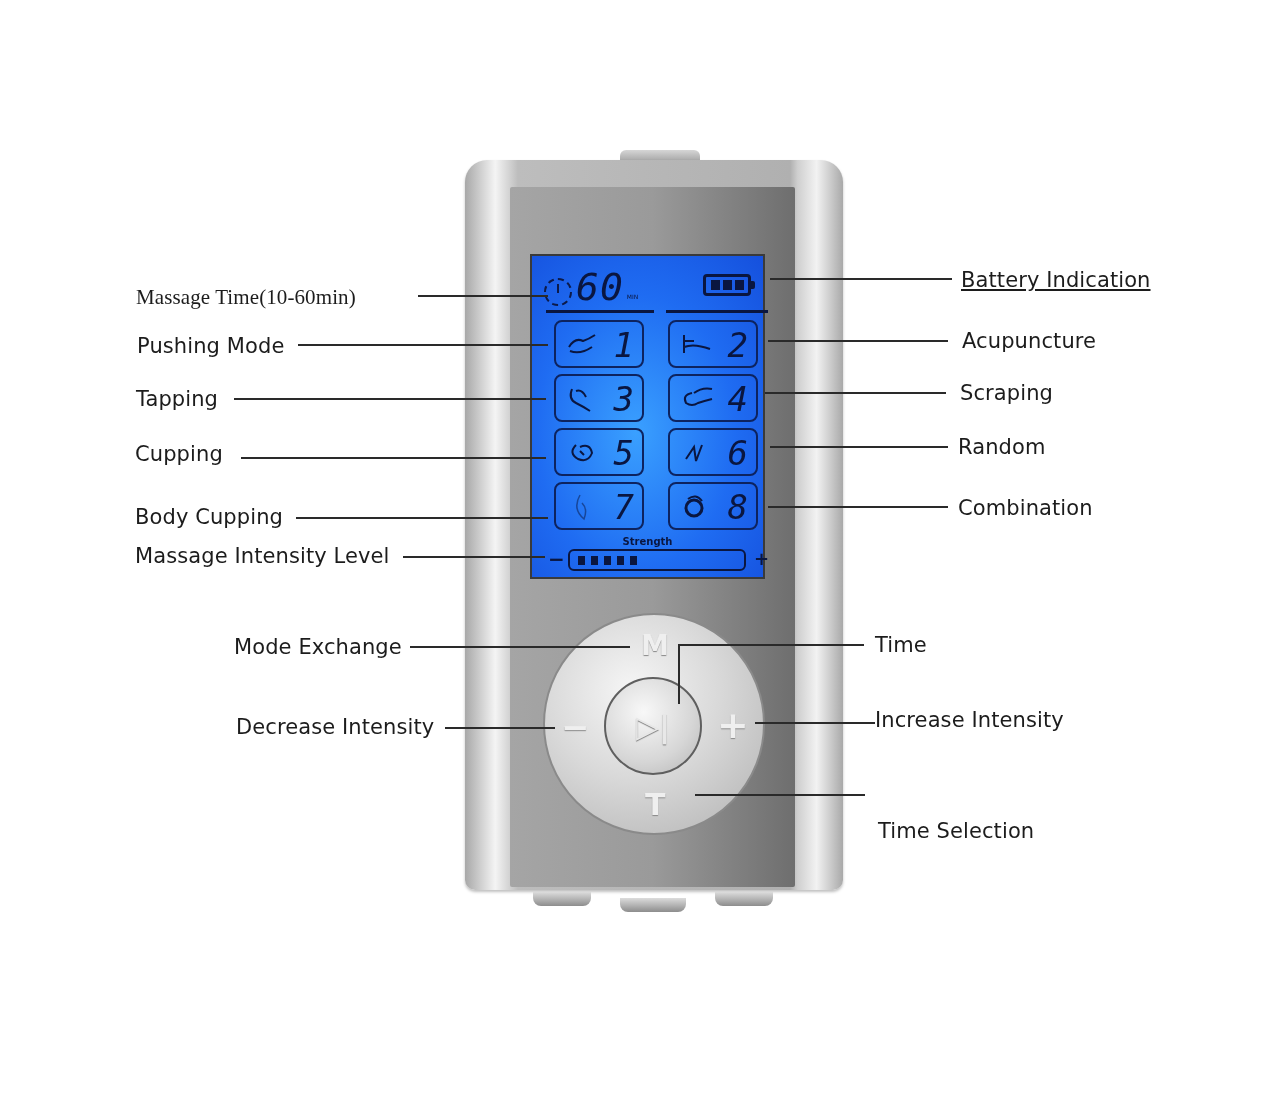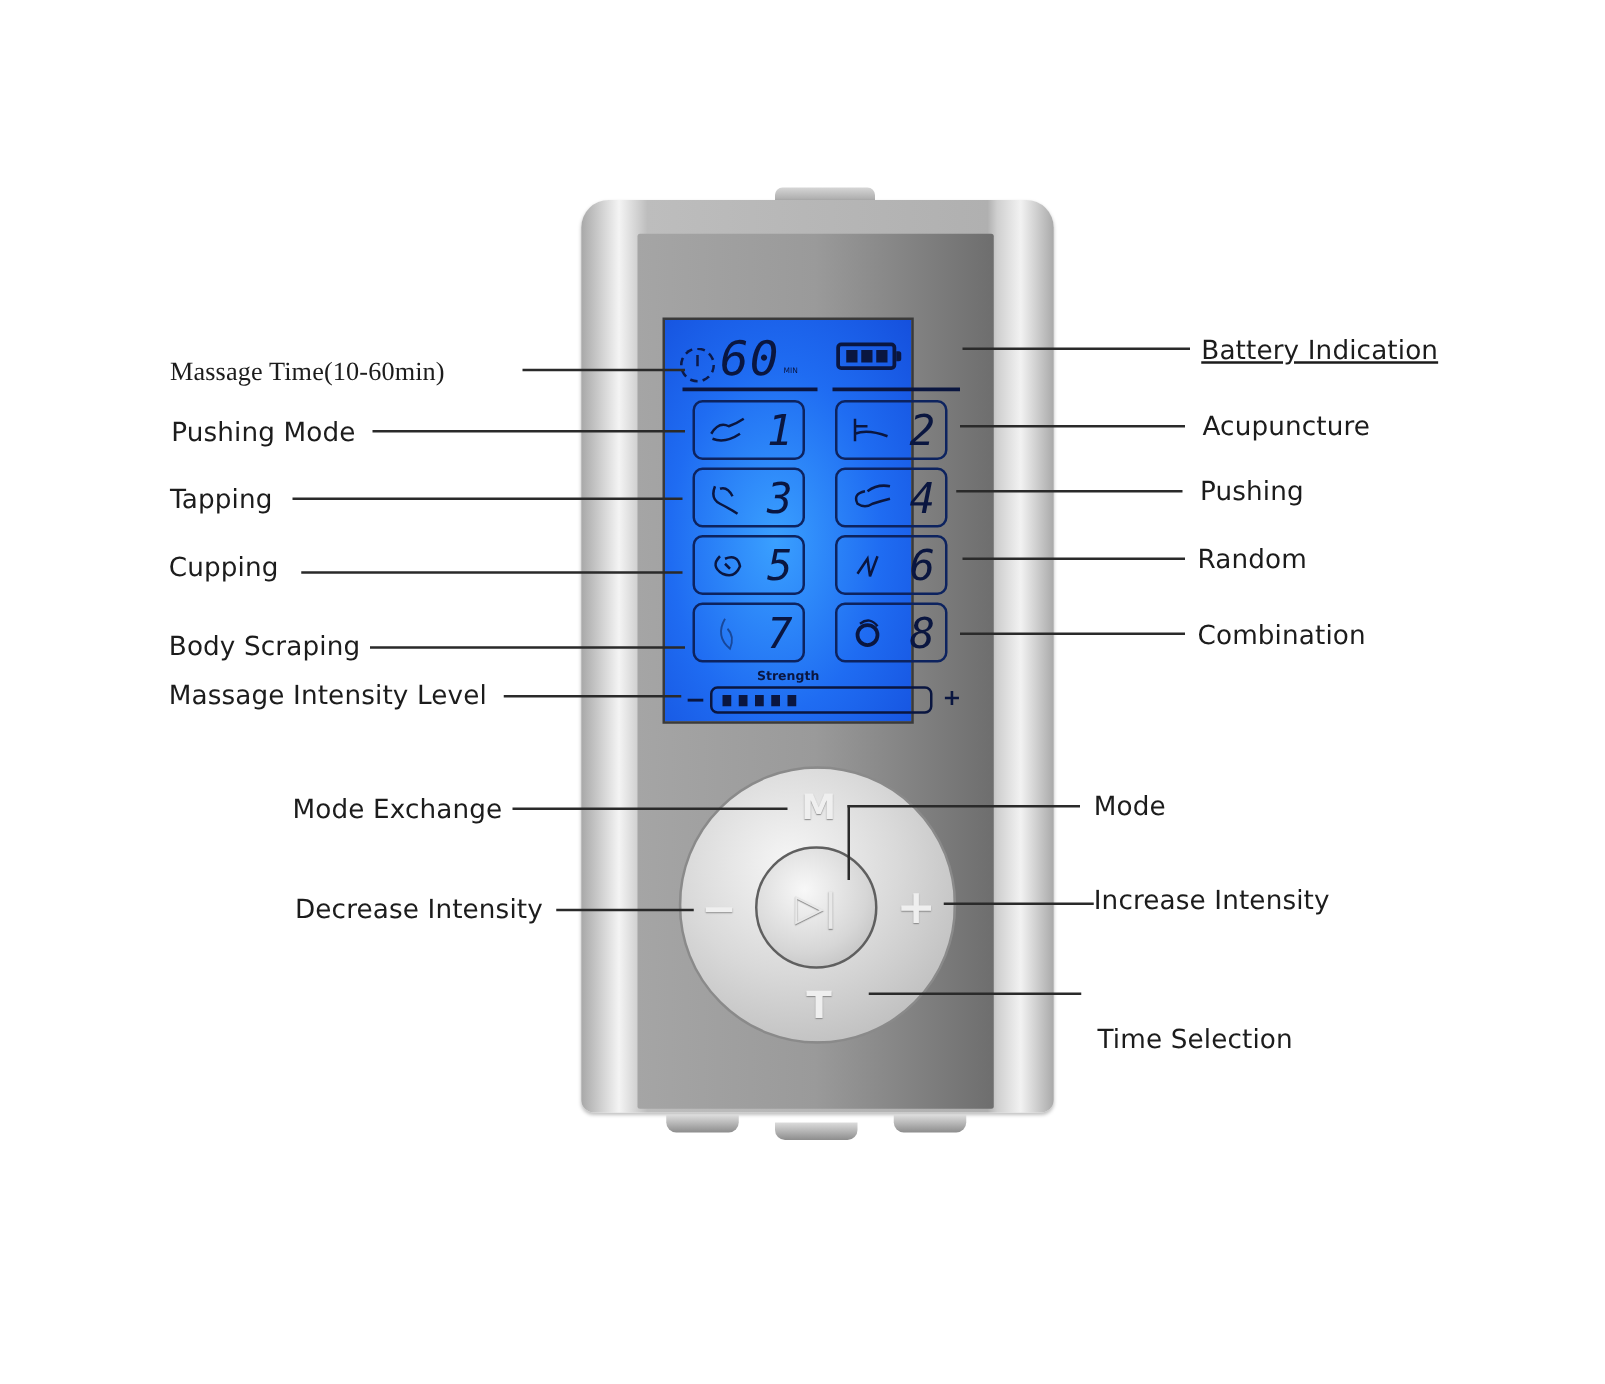--- a/index.html
+++ b/index.html
@@ -27,21 +27,21 @@
     box-shadow:0 2px 3px rgba(0,0,0,.25);
   }
   .face {
     position:absolute; left:45px; top:27px; width:285px; height:700px;
     background:linear-gradient(90deg,#a5a5a5 0%,#9a9a9a 50%,#6e6e6e 100%);
     border-radius:2px;
   }
   .bottom-feet { position:absolute; top:742px; height:14px; border-radius:0 0 8px 8px;
     background:linear-gradient(#dcdcdc,#8d8d8d); }
   .lcd {
-    position:absolute; left:530px; top:254px; width:201px; height:325px;
+    position:absolute; left:530px; top:254px; width:235px; height:325px;
     background:radial-gradient(ellipse at 45% 55%,#3aa0ff 0%,#1f6cf2 55%,#1550dd 100%);
     border:2px solid #3a3a3a; box-sizing:border-box;
   }
   .lcd .time-row { position:absolute; left:12px; top:10px; height:40px; display:flex; align-items:flex-end; }
   .lcd .clock { width:28px; height:28px; border:2px dashed #0c1a4a; border-radius:50%; margin-right:4px; position:relative; box-sizing:border-box;}
   .lcd .clock:after { content:""; position:absolute; left:11px; top:4px; width:2px; height:9px; background:#0c1a4a; }
   .lcd .digits { font-family:"DejaVu Sans Mono", monospace; font-size:38px; font-style:italic; color:#0a1640; line-height:38px; letter-spacing:1px; }
   .lcd .min { font-size:6px; color:#0a1640; margin-left:3px; margin-bottom:6px; }
   .lcd .battery { position:absolute; right:12px; top:18px; width:48px; height:22px; border:3px solid #0a1640; border-radius:4px; box-sizing:border-box; display:flex; align-items:center; justify-content:center; gap:3px; }
   .lcd .battery:after { content:""; position:absolute; right:-7px; top:4px; width:4px; height:8px; background:#0a1640; border-radius:0 2px 2px 0; }
@@ -174,48 +174,48 @@
 
 <span class="label" style="left:137px;top:334px;">Pushing Mode</span>
 <div class="line" style="left:298px;top:344px;width:250px;"></div>
 
 <span class="label" style="left:136px;top:387px;">Tapping</span>
 <div class="line" style="left:234px;top:398px;width:312px;"></div>
 
 <span class="label" style="left:135px;top:442px;">Cupping</span>
 <div class="line" style="left:241px;top:457px;width:305px;"></div>
 
-<span class="label" style="left:135px;top:505px;">Body Scraping</span>
+<span class="label" style="left:135px;top:505px;">Body Cupping</span>
 <div class="line" style="left:296px;top:517px;width:252px;"></div>
 
 <span class="label" style="left:135px;top:544px;">Massage Intensity Level</span>
 <div class="line" style="left:403px;top:556px;width:142px;"></div>
 
 <span class="label" style="left:234px;top:635px;">Mode Exchange</span>
 <div class="line" style="left:410px;top:646px;width:220px;"></div>
 
 <span class="label" style="left:236px;top:715px;">Decrease Intensity</span>
 <div class="line" style="left:445px;top:727px;width:110px;"></div>
 
 <div class="line" style="left:770px;top:278px;width:182px;"></div>
 <span class="label" style="left:961px;top:268px;text-decoration:underline;">Battery Indication</span>
 
 <div class="line" style="left:768px;top:340px;width:180px;"></div>
 <span class="label" style="left:962px;top:329px;">Acupuncture</span>
 
 <div class="line" style="left:765px;top:392px;width:181px;"></div>
-<span class="label" style="left:960px;top:381px;">Pushing</span>
+<span class="label" style="left:960px;top:381px;">Scraping</span>
 
 <div class="line" style="left:770px;top:446px;width:178px;"></div>
 <span class="label" style="left:958px;top:435px;">Random</span>
 
 <div class="line" style="left:768px;top:506px;width:180px;"></div>
 <span class="label" style="left:958px;top:496px;">Combination</span>
 
 <div class="vline" style="left:678px;top:644px;height:60px;"></div>
 <div class="line" style="left:678px;top:644px;width:186px;"></div>
-<span class="label" style="left:875px;top:633px;">Mode</span>
+<span class="label" style="left:875px;top:633px;">Time</span>
 
 <div class="line" style="left:755px;top:722px;width:120px;"></div>
 <span class="label" style="left:875px;top:708px;">Increase Intensity</span>
 
 <div class="line" style="left:695px;top:794px;width:170px;"></div>
 <span class="label" style="left:878px;top:787px;margin-top:32px;">Time Selection</span>
 
 </body></html>

